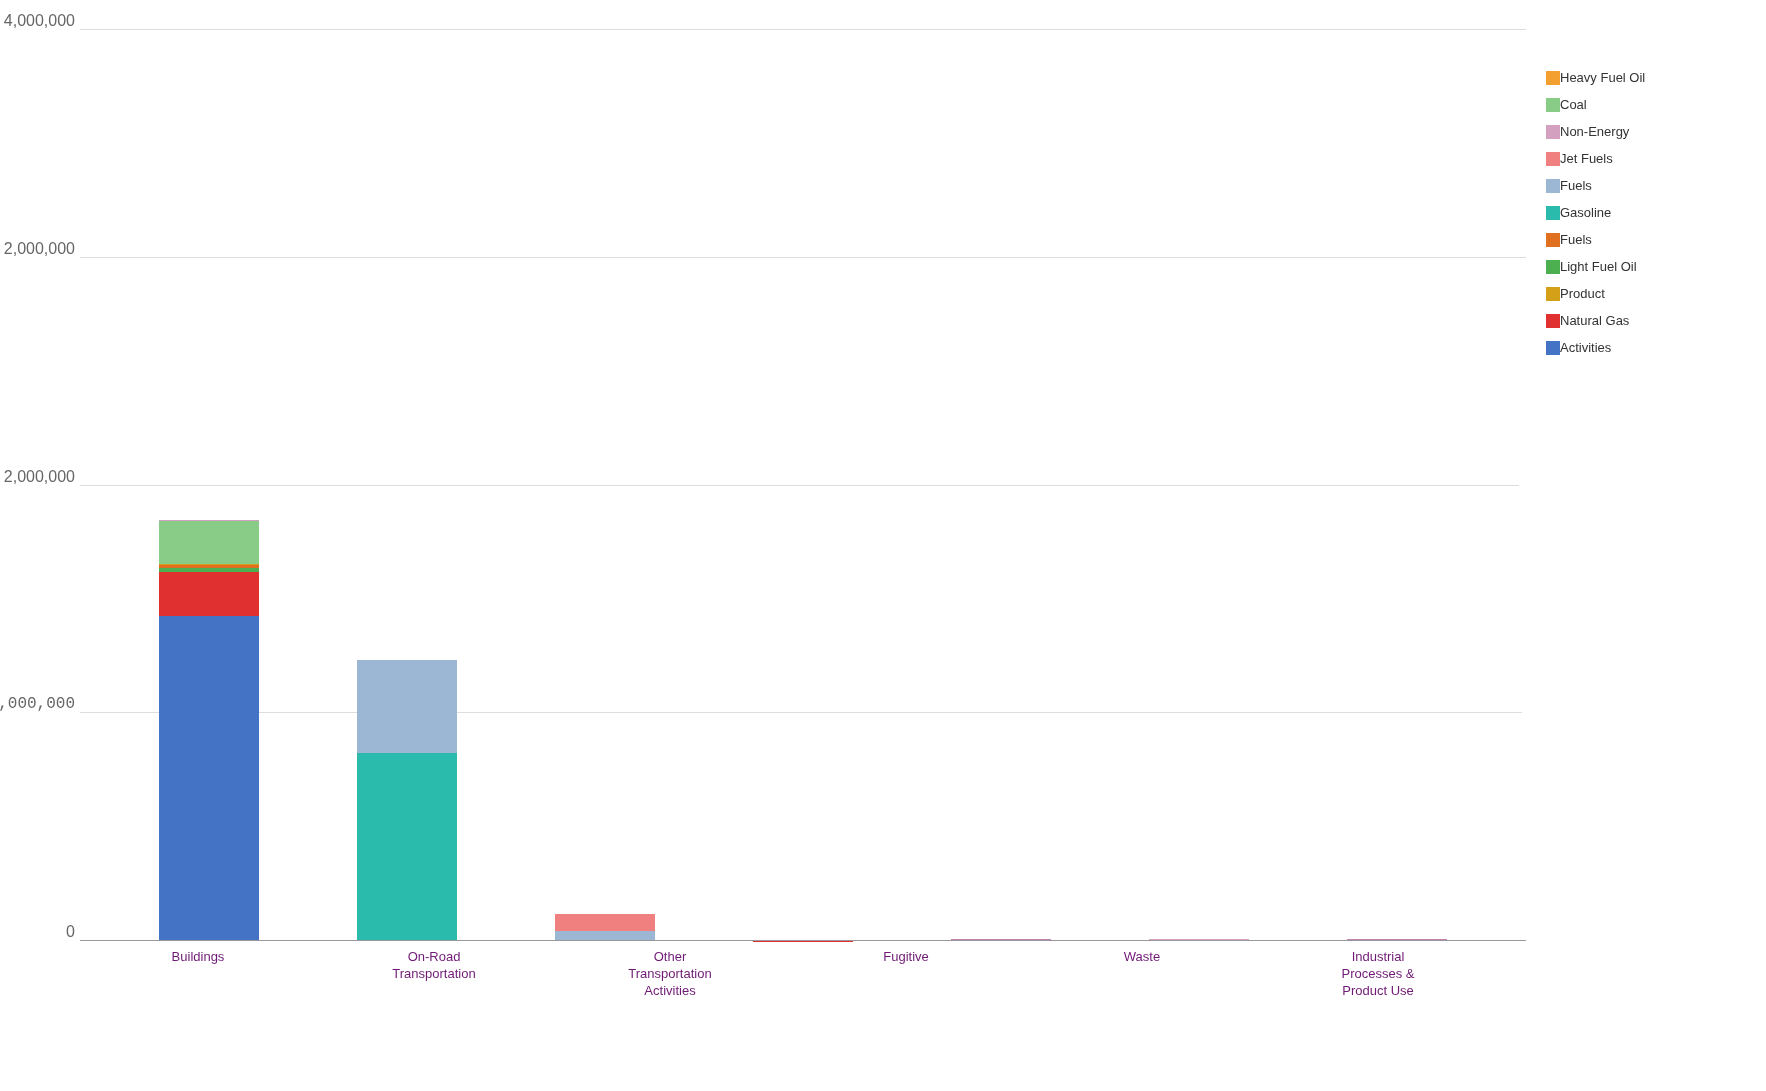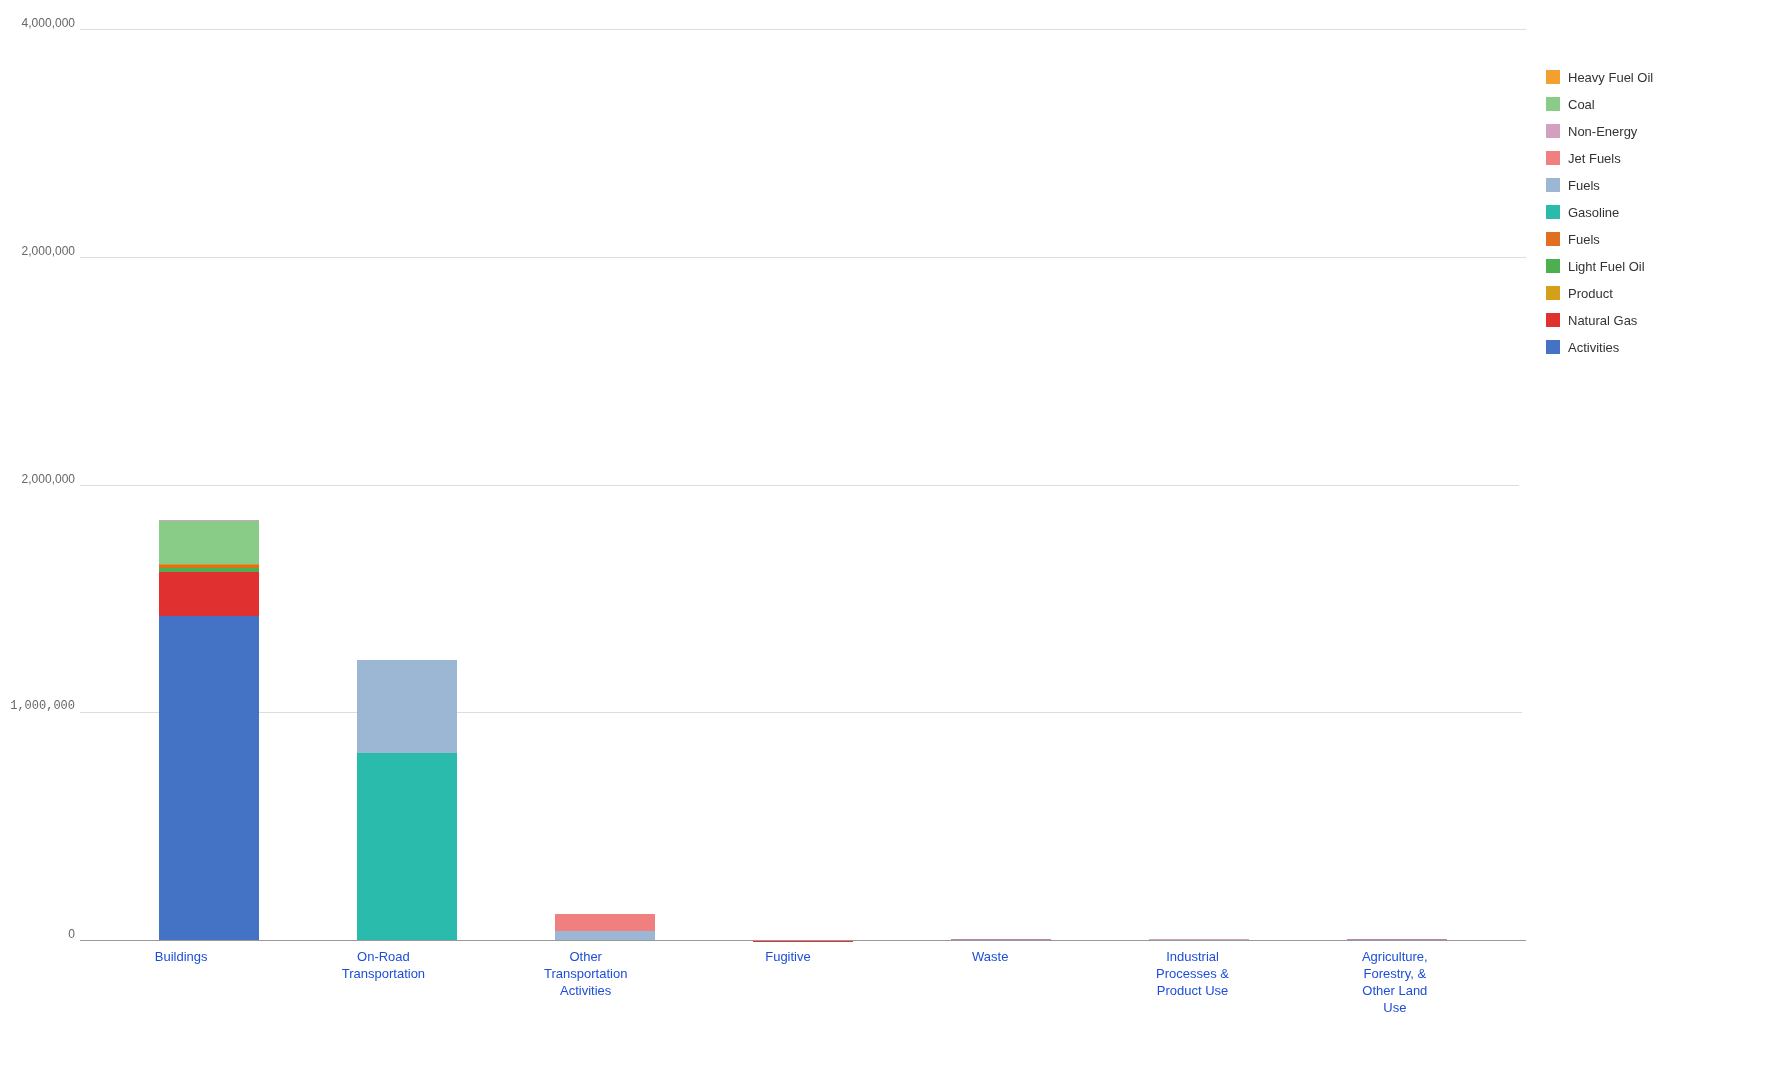--- a/index.html
+++ b/index.html
@@ -54,21 +54,21 @@
     .grid-line {
       position: absolute;
       left: 0; right: 0;
       border-top: 1px solid #ddd;
       display: flex;
       align-items: center;
     }
     .grid-label {
       position: absolute;
       right: calc(100% + 5px);
-      font-size: 12px;
+      font-size: 16px;
       color: #666;
       white-space: nowrap;
       transform: translateY(-50%);
     }
     .bars-container {
       position: absolute;
       top: 0; left: 60px; right: 0; bottom: 0;
       display: flex;
       flex-direction: row;
       align-items: flex-end;
@@ -102,21 +102,21 @@
     .legend {
       width: 220px;
       padding: 40px 10px 10px 20px;
       display: flex;
       flex-direction: column;
       gap: 12px;
     }
     .legend-item {
       display: flex;
       flex-direction: row;
-      gap: 8px;
+      align-items: center;
     }
     .legend-color {
       width: 14px;
       height: 14px;
       flex-shrink: 0;
     }
     .legend-label {
       font-size: 13px;
       color: #333;
     }
@@ -126,21 +126,21 @@
       flex-direction: row;
       align-items: flex-start;
       justify-content: space-around;
       padding: 8px 30px 0 60px;
     }
     .bottom-label-item {
       flex: 1;
       max-width: 140px;
       text-align: center;
       font-size: 13px;
-      color: #1d4ed8;
+      color: #701a75;
       line-height: 1.3;
     }
   </style>
 </head>
 <body>
 
 <div class="chart-container">
   <div class="chart-area">
     <div class="y-axis-label"></div>
     <div class="chart-inner">
@@ -209,21 +209,20 @@
           </div>
         <div class="x-axis-line"></div>
       </div>
       <div class="bottom-labels" id="bottomLabels">
           <div class="bottom-label-item">Buildings</div>
           <div class="bottom-label-item">On-Road<br>Transportation</div>
           <div class="bottom-label-item">Other<br>Transportation<br>Activities</div>
           <div class="bottom-label-item">Fugitive</div>
           <div class="bottom-label-item">Waste</div>
           <div class="bottom-label-item">Industrial<br>Processes &amp;<br>Product Use</div>
-          <div class="bottom-label-item">Agriculture,<br>Forestry, &amp;<br>Other Land<br>Use</div>
         </div>
     </div>
   </div>
   <div class="legend" id="legend">
       <div class="legend-item">
         <div class="legend-color" style="background: rgb(244, 160, 48);"></div>
         <span class="legend-label">Heavy Fuel Oil</span>
       </div>
       <div class="legend-item">
         <div class="legend-color" style="background: rgb(136, 204, 136);"></div>

